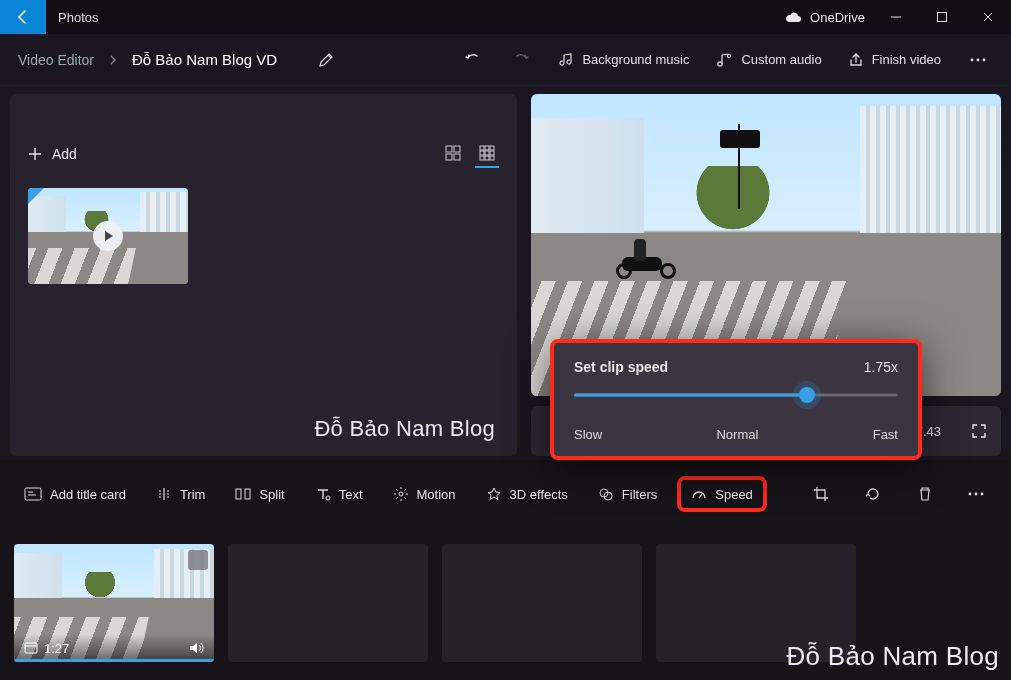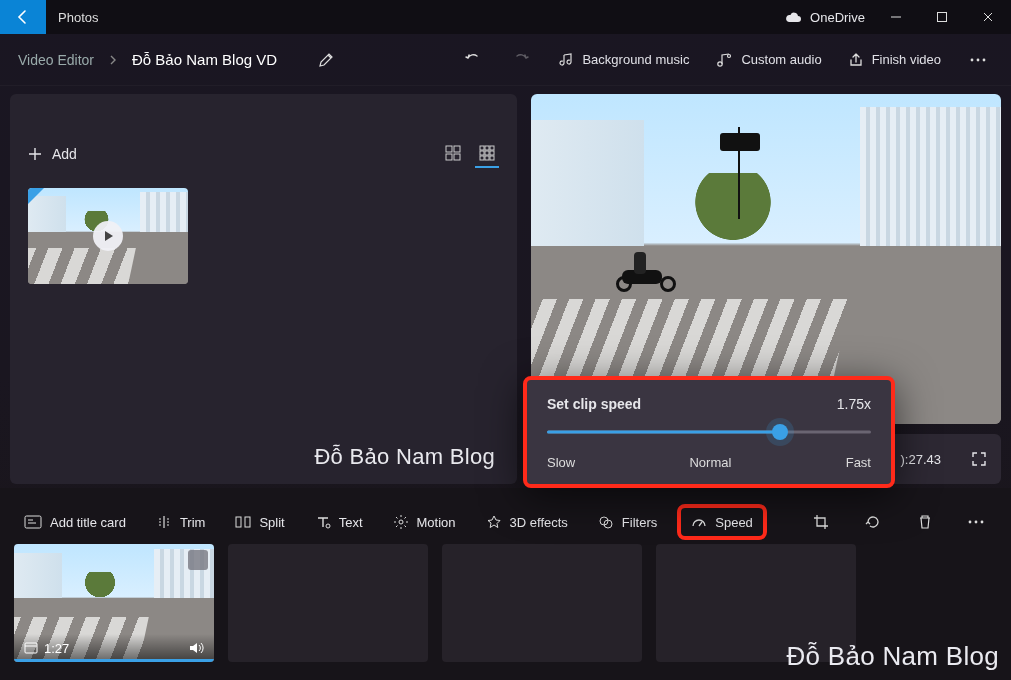--- a/index.html
+++ b/index.html
@@ -54,32 +54,32 @@
   .thumb{margin-top:20px;width:160px;height:96px;border-radius:4px;position:relative;overflow:hidden}
   .thumb .corner{position:absolute;top:0;left:0;border-style:solid;border-width:16px 16px 0 0;border-color:var(--accent2) transparent transparent transparent}
   .thumb .playov{position:absolute;top:50%;left:50%;transform:translate(-50%,-50%);width:30px;height:30px;border-radius:50%;background:rgba(240,240,245,0.95);display:flex;align-items:center;justify-content:center}
   .watermark1{position:absolute;bottom:14px;right:22px;font-size:22px;color:#e9e9ee;letter-spacing:.3px}
 
   .preview{width:470px;display:flex;flex-direction:column;gap:10px;position:relative}
   .video{flex:1;border-radius:6px;position:relative;overflow:hidden}
   .playbar{height:50px;background:var(--panel2);border-radius:6px;display:flex;align-items:center;position:relative;padding:0 14px;gap:16px}
   .playbar .time{margin-left:auto;font-size:13px;color:#e6e6ea}
   .fsbtn{margin-left:14px}
-  .popup{position:absolute;right:106px;bottom:-4px;width:372px;background:#3a3541;border-radius:8px;padding:16px 20px 14px 20px;box-shadow:var(--shadow);border:4px solid var(--red);z-index:5}
+  .popup{position:absolute;right:79px;bottom:-4px;width:372px;background:#3a3541;border-radius:8px;padding:16px 20px 14px 20px;box-shadow:var(--shadow);border:4px solid var(--red);z-index:5}
   .popup .row1{display:flex;justify-content:space-between;align-items:baseline;margin-bottom:10px}
   .popup .pt{font-weight:600;font-size:14px}
   .popup .pv{font-size:14px}
   .slider{position:relative;height:20px}
   .track{position:absolute;top:50%;left:0;right:0;height:3px;background:#6a6572;border-radius:2px;transform:translateY(-50%)}
   .fill{position:absolute;top:50%;left:0;width:72%;height:3px;background:var(--accent2);border-radius:2px;transform:translateY(-50%)}
   .knob{position:absolute;left:72%;top:50%;width:16px;height:16px;border-radius:50%;background:var(--accent2);transform:translate(-50%,-50%);box-shadow:0 0 0 6px rgba(58,160,230,0.18)}
-  .popup .labels{display:flex;justify-content:space-between;margin-top:13px;font-size:13px;color:#ddd}
+  .popup .labels{display:flex;justify-content:space-between;margin-top:22px;font-size:13px;color:#ddd}
 
   
-  .lower{background:var(--dark);padding:14px 14px 18px 14px;display:flex;flex-direction:column;gap:2px}
+  .lower{background:var(--dark);padding:14px 14px 18px 14px;display:flex;flex-direction:column;gap:30px}
   .toolbar{display:flex;align-items:center;gap:10px}
   .tbn{display:flex;align-items:center;gap:8px;color:#e6e6ea;font-size:13px;padding:6px 10px;border-radius:4px;white-space:nowrap}
   .tbn.boxed{border:4px solid var(--red);border-radius:8px;padding:6px 10px}
   .trow{display:flex;gap:14px}
   .clip{width:200px;height:118px;background:#262229;border-radius:4px;position:relative;overflow:hidden}
   .clip.active{outline:none}
   .clip .meta{position:absolute;left:0;right:0;bottom:0;height:28px;display:flex;align-items:center;justify-content:space-between;padding:0 10px;background:linear-gradient(180deg,rgba(0,0,0,0) 0%,rgba(0,0,0,0.55) 100%)}
   .clip .dur{display:flex;align-items:center;gap:6px;font-size:13px;color:#fff}
   .prog{position:absolute;left:0;bottom:0;height:3px;width:100%;background:var(--accent2)}
   .watermark2{position:absolute;right:12px;bottom:8px;font-size:26px;color:#eaeaf0;letter-spacing:.3px;z-index:20}

